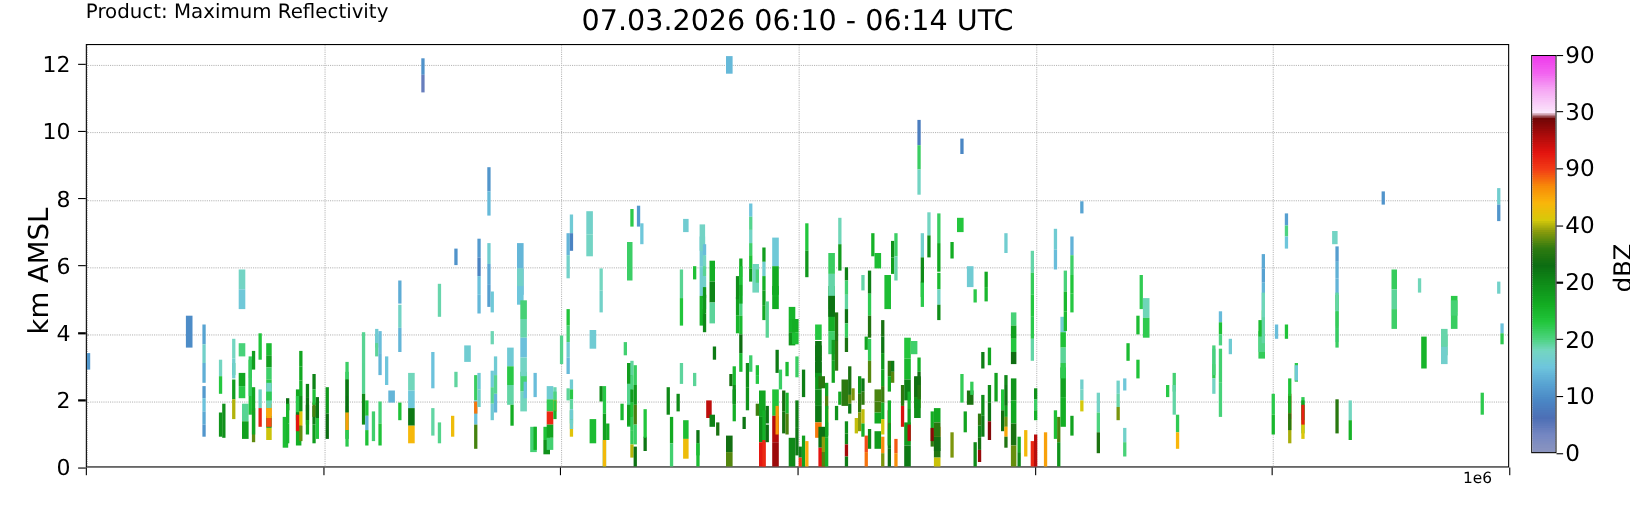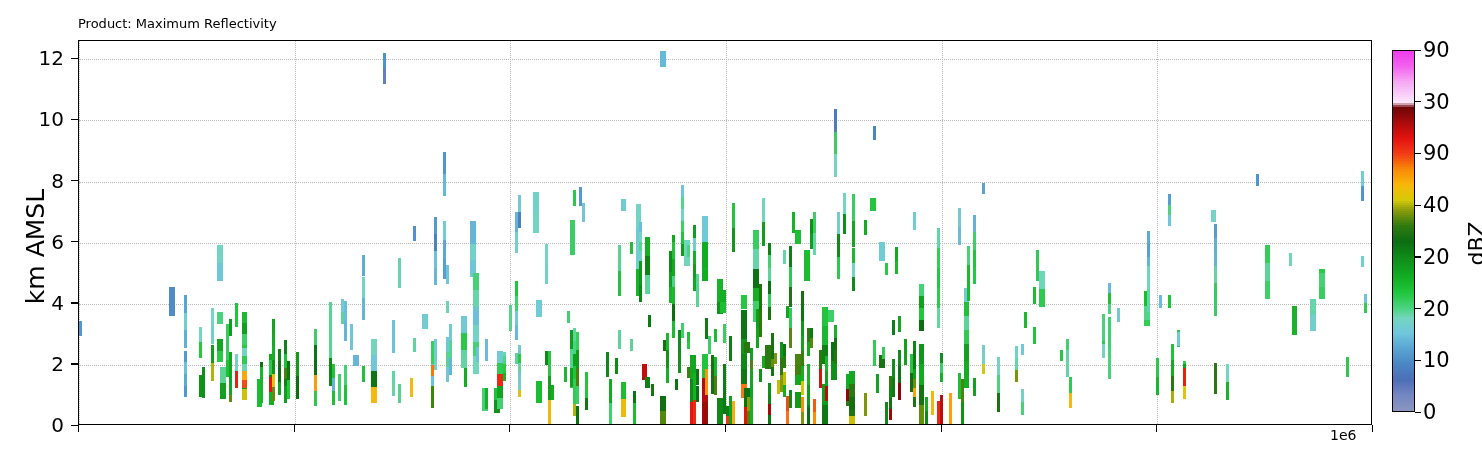--- a/index.html
+++ b/index.html
@@ -17,22 +17,22 @@
     position: relative;
     width: 1482px;
     height: 470px;
     background: #ffffff;
   }
 
   
   #product-label {
     position: absolute;
     left: 78px;
-    top: 16px;
-    font-size: 13px;
+    top: 0;
+    font-size: 18px;
     color: #000000;
     white-space: nowrap;
   }
   #main-title {
     position: absolute;
     left: 78px;
     top: 4px;
     width: 1294px;
     text-align: center;
     font-size: 26px;
@@ -176,20 +176,21 @@
     white-space: nowrap;
   }
 </style>
 </head>
 <body>
 
 <div id="figure">
 
   <div id="product-label">Product: Maximum Reflectivity</div>
 
+  <div id="main-title">07.03.2026 06:10 - 06:14 UTC</div>
 
   <div id="plot-frame">
     <div id="grid-layer">
         <div class="gridline-h" style="top: 323.889px;"></div>
         <div class="gridline-h" style="top: 262.778px;"></div>
         <div class="gridline-h" style="top: 201.667px;"></div>
         <div class="gridline-h" style="top: 140.556px;"></div>
         <div class="gridline-h" style="top: 79.4444px;"></div>
         <div class="gridline-h" style="top: 18.3333px;"></div>
         <div class="gridline-v" style="left: 0px;"></div>

